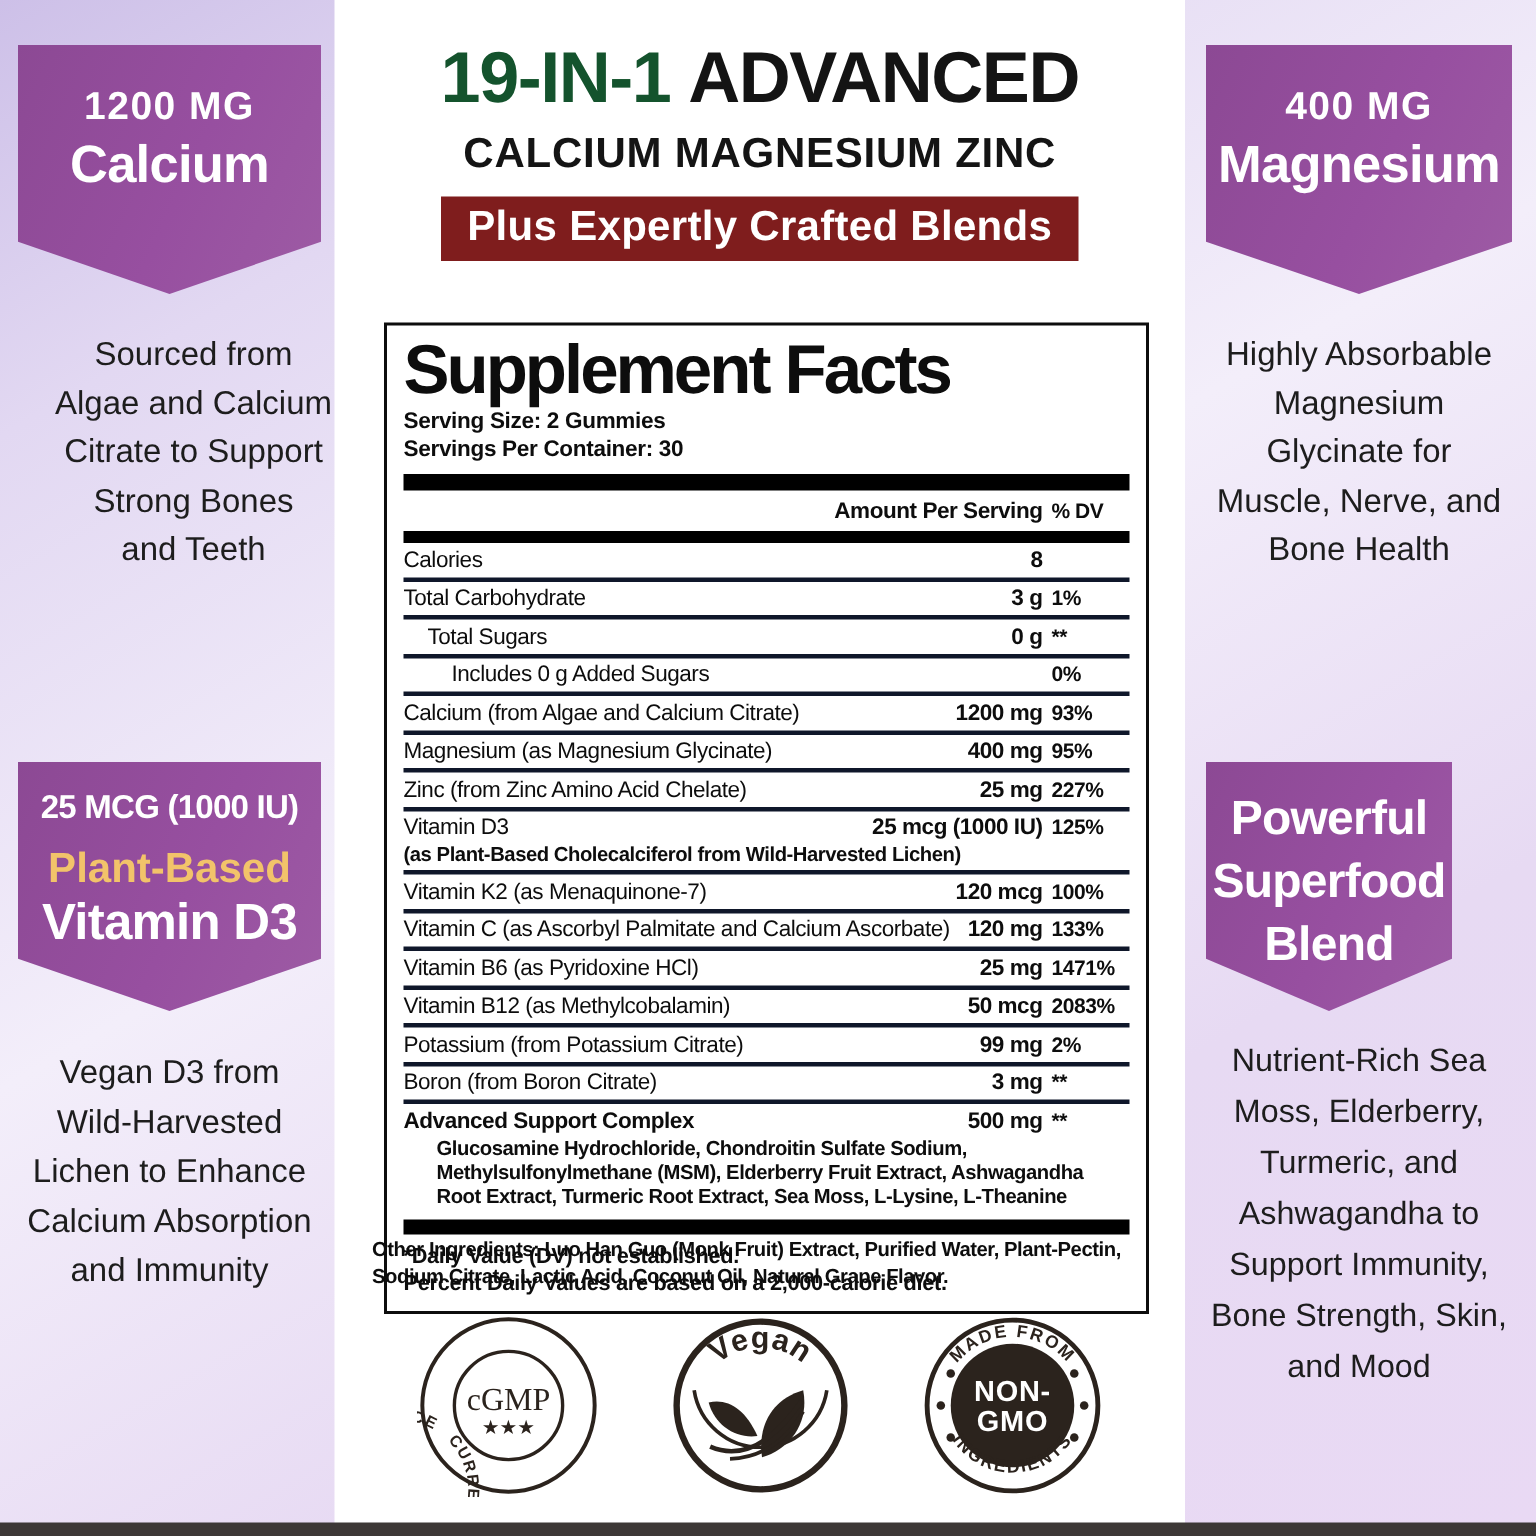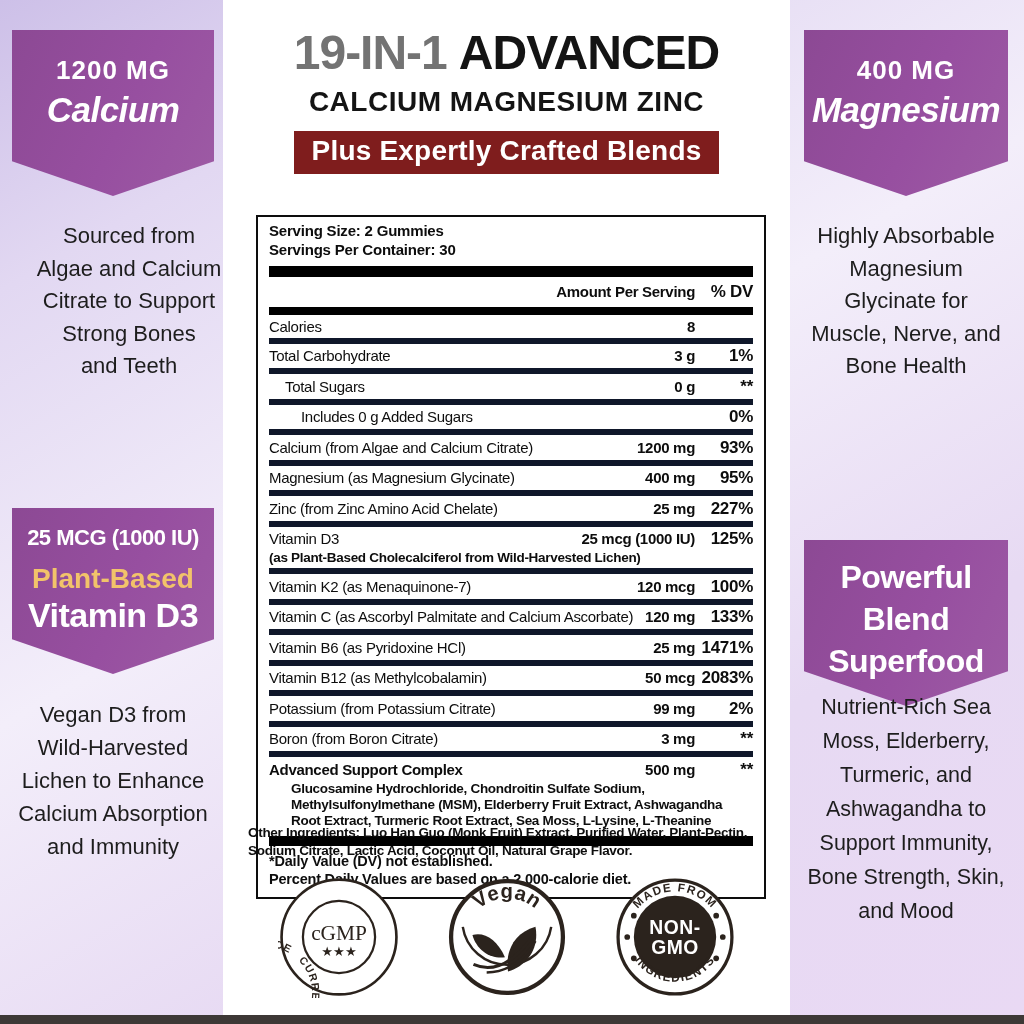--- a/index.html
+++ b/index.html
@@ -5,36 +5,36 @@
   html,body{margin:0;padding:0;}
   body{width:1024px;height:1024px;overflow:hidden;position:relative;
        font-family:"Liberation Sans",sans-serif;
        background:linear-gradient(150deg,#cdc0e8 0%,#e2d8f2 18%,#f3eefa 45%,#e7daf3 72%,#e9d9f4 100%);}
   .center-strip{position:absolute;left:223px;top:0;width:567px;height:1024px;background:#ffffff;}
   .bottom-bar{position:absolute;left:0;top:1015px;width:1024px;height:9px;background:#3d3836;}
 
   
   .masthead{position:absolute;left:223px;top:26px;width:567px;text-align:center;}
   .title{font-size:48px;font-weight:900;letter-spacing:-1px;line-height:54px;color:#141414;}
-  .title .hl{color:#737373;margin-right:12px;}
+  .title .hl{color:#14532d;margin-right:12px;}
   .subtitle{font-size:28px;font-weight:700;letter-spacing:.5px;color:#141414;margin-top:6px;}
   .banner-wrap{margin-top:13px;}
   .banner{display:inline-block;background:#7f1d1d;color:#fff;font-size:28px;font-weight:700;
           padding:4px 18px 7px;letter-spacing:.2px;}
 
   
   .ribbon{position:absolute;color:#fff;text-align:center;
           background:linear-gradient(115deg,#8c4994 0%,#974fa0 55%,#9d5ba4 100%);
           clip-path:polygon(0 0,100% 0,100% 79%,50% 100%,0 79%);}
   .rb-tl{left:12px;top:30px;width:202px;height:166px;padding-top:25px;box-sizing:border-box;}
   .rb-tr{left:804px;top:30px;width:204px;height:166px;padding-top:25px;box-sizing:border-box;}
   .rb-ml{left:12px;top:508px;width:202px;height:166px;padding-top:17px;box-sizing:border-box;}
-  .rb-mr{left:804px;top:508px;width:204px;height:166px;padding-top:16px;box-sizing:border-box;margin-top:32px;}
+  .rb-mr{left:804px;top:508px;width:164px;height:166px;padding-top:16px;box-sizing:border-box;}
   .rb-line1{font-size:26px;font-weight:800;letter-spacing:1px;}
-  .rb-line2{font-size:35px;font-weight:800;margin-top:4px;letter-spacing:-.5px;font-style:italic;}
+  .rb-line2{font-size:35px;font-weight:800;margin-top:4px;letter-spacing:-.5px;}
   .rb-sm{font-size:22px;font-weight:800;letter-spacing:-.5px;}
   .rb-gold{font-size:28px;font-weight:800;color:#f2c36a;margin-top:12px;}
   .rb-big{font-size:34px;font-weight:800;margin-top:1px;letter-spacing:-.5px;}
   .rb-stack{font-size:32px;font-weight:800;line-height:42px;letter-spacing:-.5px;}
 
   
   .para{position:absolute;text-align:center;color:#1d1d1d;white-space:pre-line;}
   .p-tl{left:0;top:220px;width:226px;font-size:22px;line-height:32.5px;padding-left:16px;}
   .p-tr{left:790px;top:220px;width:232px;font-size:22px;line-height:32.5px;}
   .p-bl{left:0;top:698px;width:226px;font-size:22px;line-height:33px;}
@@ -45,25 +45,25 @@
          background:#fff;border:2px solid #0d0d0d;padding:4px 11px 8px;color:#0d0d0d;}
   .facts h2{margin:0;font-size:46px;font-weight:900;letter-spacing:-2px;line-height:50px;}
   .serv{font-size:15px;font-weight:700;line-height:19px;letter-spacing:-.2px;}
   .bar{background:#000;}
   .b1{height:11px;margin:7px 0 3px;}
   .b2{height:8px;margin:2px 0 0;}
   .b3{height:10px;margin:5px 0 6px;}
   .row-main{display:grid;grid-template-columns:1fr auto 52px;column-gap:6px;align-items:baseline;}
   .head{font-weight:700;font-size:15px;padding:2px 0 3px;}
   .head .amt,.head .dv{font-weight:700;}
-  .row{border-top:6px solid #0f172a;padding:2.5px 0 2px;}
+  .row{border-top:3px solid #0f172a;padding:2.5px 0 2px;}
   .row.first{border-top:none;}
   .nm{font-size:15px;font-weight:400;letter-spacing:-.3px;line-height:18px;}
   .amt{font-size:15px;font-weight:600;text-align:right;letter-spacing:-.3px;}
-  .dv{font-size:17px;font-weight:700;text-align:right;letter-spacing:-.3px;}
+  .dv{font-size:14px;font-weight:700;text-align:left;letter-spacing:-.3px;}
   .row.bold .nm{font-weight:800;}
   .row-sub{font-size:13.5px;font-weight:600;line-height:16px;letter-spacing:-.3px;margin-top:1px;}
   .row-sub.ind{padding-left:22px;}
   .fn{font-size:14.5px;font-weight:600;line-height:18.5px;letter-spacing:-.2px;}
 
   
   .other{position:absolute;left:248px;top:824px;width:505px;font-size:13.5px;font-weight:600;
          line-height:17.5px;letter-spacing:-.3px;color:#0d0d0d;}
   .other b{font-weight:800;}
 
@@ -116,32 +116,33 @@
   <div class="rb-line2">Magnesium</div>
 </div>
 <div class="para p-tr">Highly Absorbable
 Magnesium
 Glycinate for
 Muscle, Nerve, and
 Bone Health</div>
 
 <div class="ribbon rb-mr">
   <div class="rb-stack">Powerful</div>
+  <div class="rb-stack">Superfood</div>
   <div class="rb-stack">Blend</div>
-  <div class="rb-stack">Superfood</div>
 </div>
 <div class="para p-br">Nutrient-Rich Sea
 Moss, Elderberry,
 Turmeric, and
 Ashwagandha to
 Support Immunity,
 Bone Strength, Skin,
 and Mood</div>
 
 <section class="facts">
+  <h2>Supplement Facts</h2>
   <div class="serv">Serving Size: 2 Gummies</div>
   <div class="serv">Servings Per Container: 30</div>
   <div class="bar b1"></div>
   <div class="row-main head">
     <span></span>
     <span class="amt">Amount Per Serving</span>
     <span class="dv">% DV</span>
   </div>
   <div class="bar b2"></div>
   <div id="rows-host">

